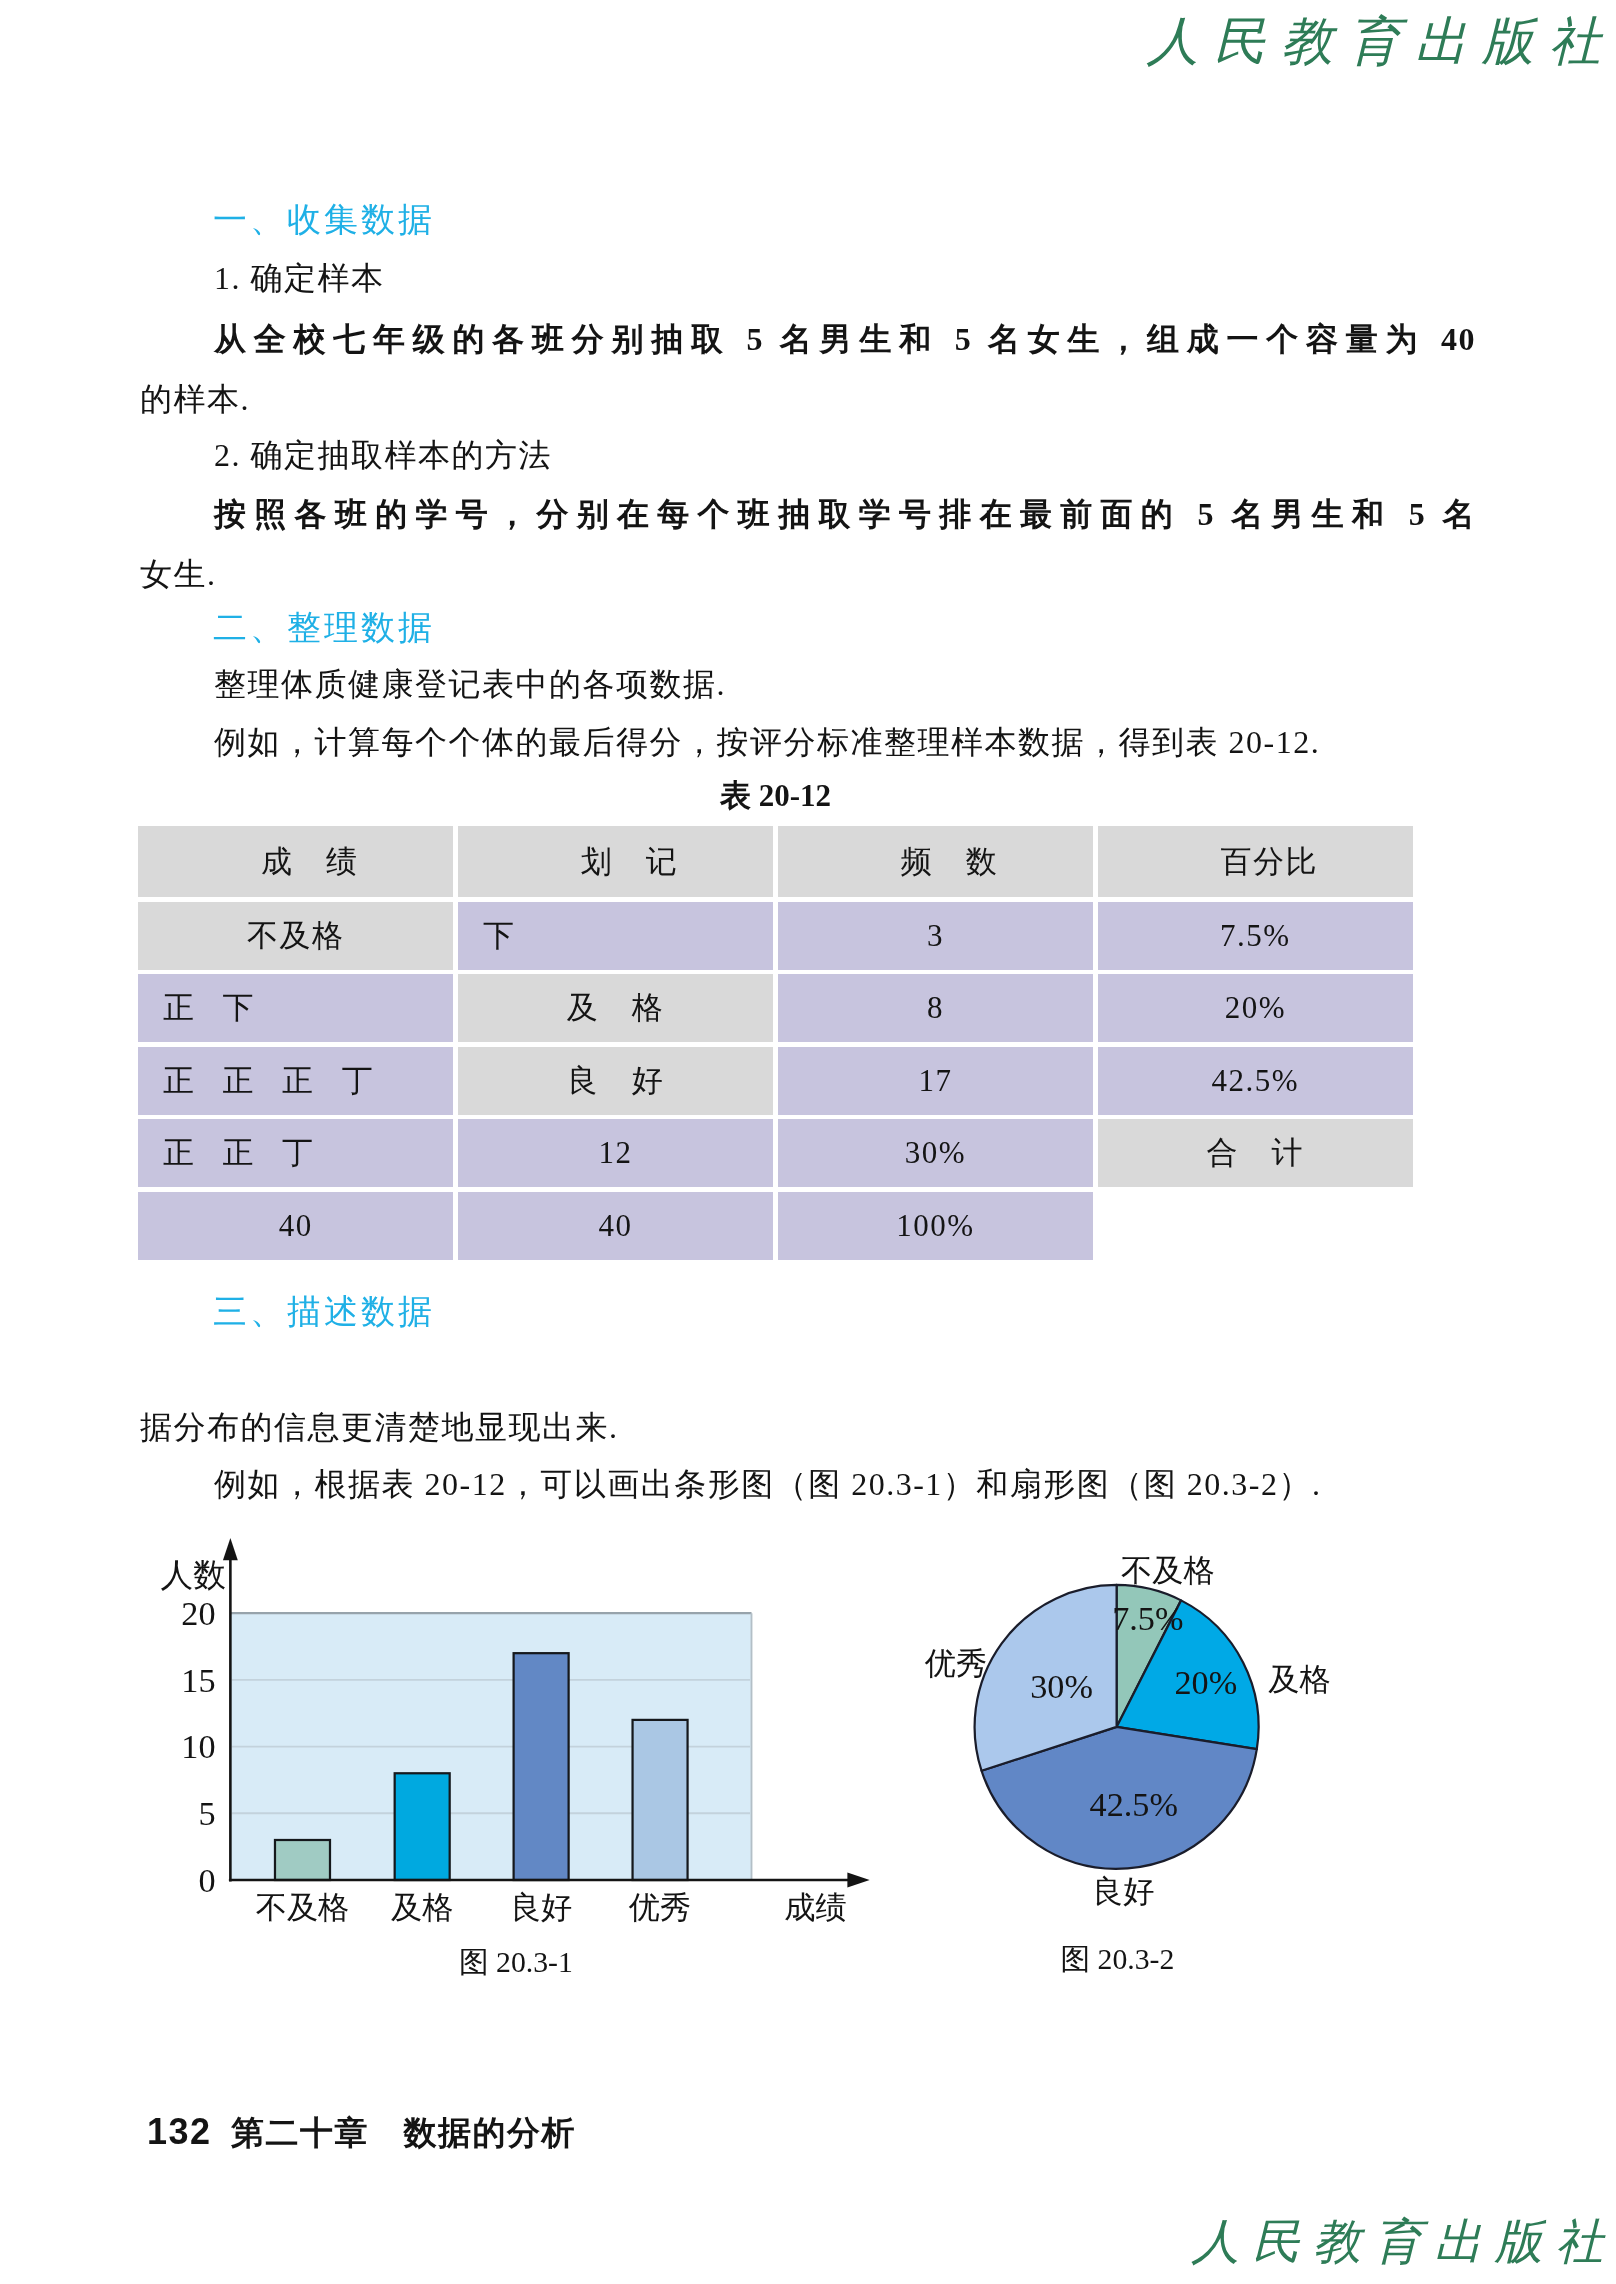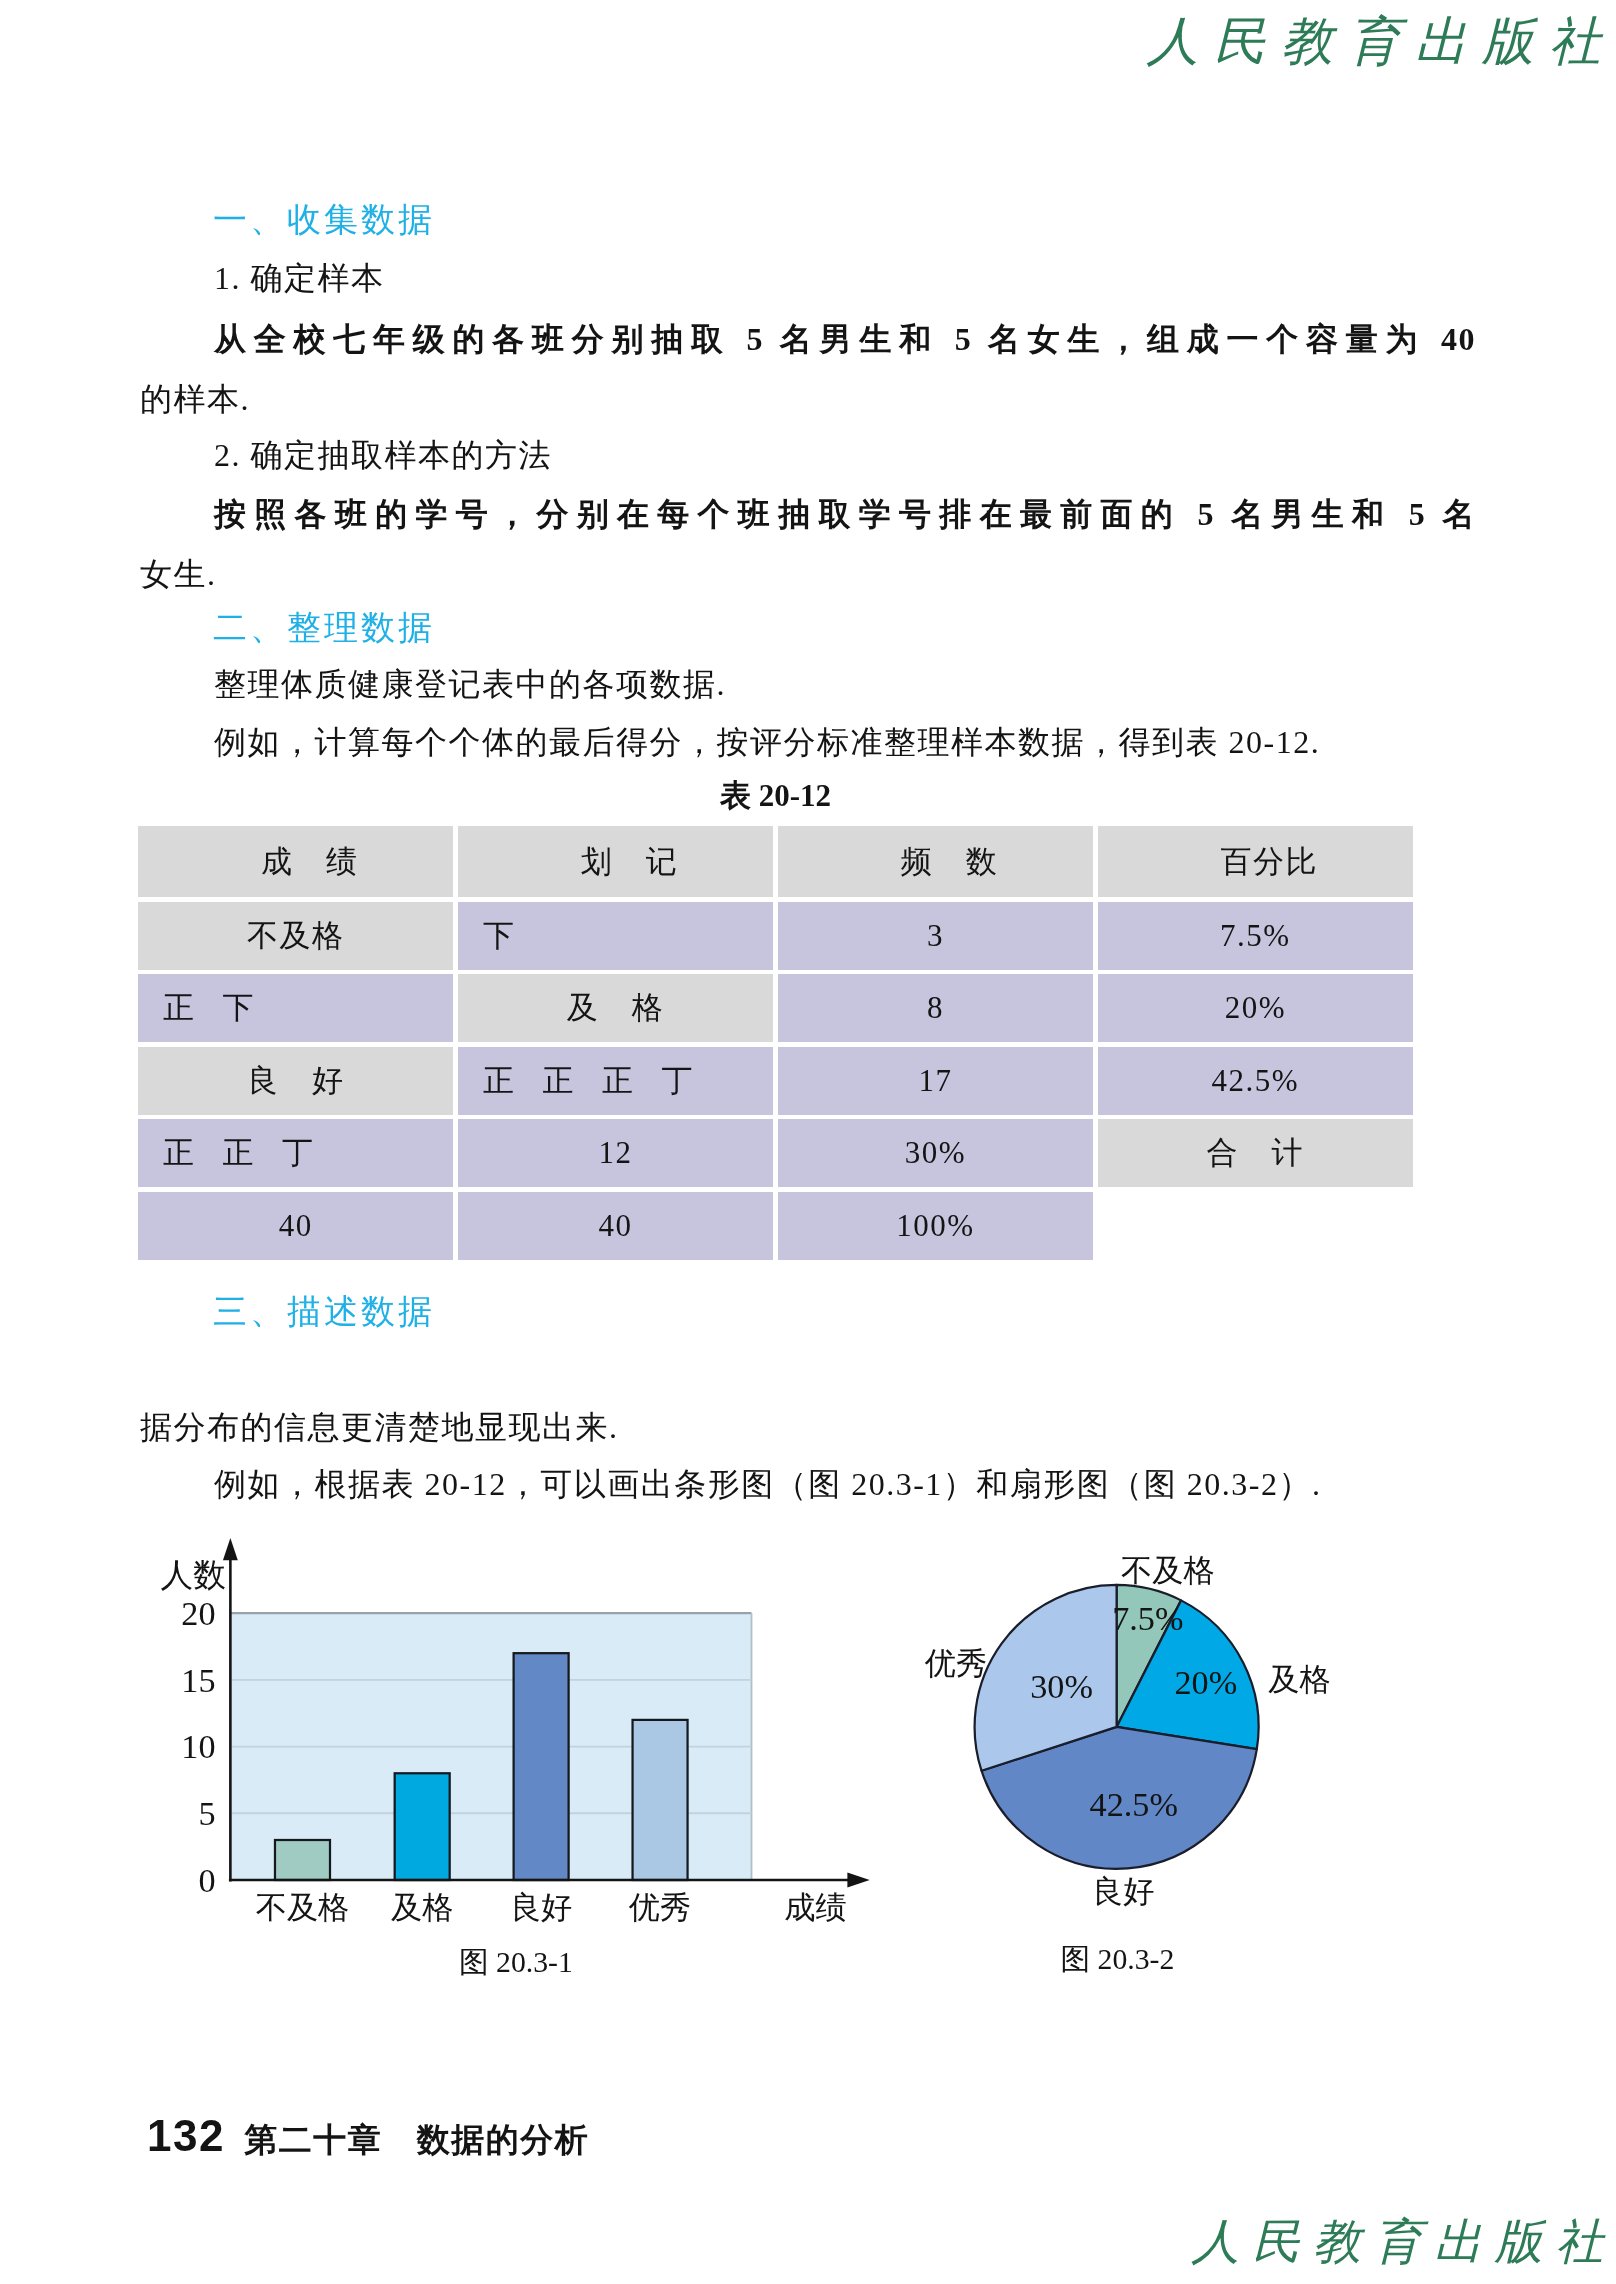--- a/index.html
+++ b/index.html
@@ -40,21 +40,21 @@
   .cell.data{background:#c7c4de;height:68px;}
   .cell.tally{justify-content:flex-start;padding-left:25px;letter-spacing:10.4px;}
   .cell.centered{justify-content:center;padding-left:0;letter-spacing:1.5px;}
   .chart-svg{position:absolute;}
   .svgtxt{font-family:"Liberation Serif","DejaVu Serif",serif;fill:#141414;}
   .footer-line{
     position:absolute;left:147px;top:2111px;font-size:33px;font-weight:bold;
     letter-spacing:1.5px;white-space:nowrap;
   }
   .footer-line .pagenum{font-family:"Liberation Sans","DejaVu Sans",sans-serif;
-    font-size:44px;margin-right:19.3px;}
+    font-size:36px;margin-right:19.3px;}
 </style>
 </head>
 <body>
 
 <div class="page">
 
   <div class="calligraphy top">人民教育出版社</div>
 
   <div class="heading" style="top:202px">一、收集数据</div>
   <div class="line indent" style="top:260px">1. 确定样本</div>
@@ -79,22 +79,22 @@
     <div class="cell grade">不及格</div>
     <div class="cell data tally">下</div>
     <div class="cell data">3</div>
     <div class="cell data">7.5%</div>
 
     <div class="cell data tally">正 下</div>
     <div class="cell grade">及　格</div>
     <div class="cell data">8</div>
     <div class="cell data">20%</div>
 
+    <div class="cell data tally">正 正 正 丁</div>
     <div class="cell grade">良　好</div>
-    <div class="cell data tally">正 正 正 丁</div>
     <div class="cell data">17</div>
     <div class="cell data">42.5%</div>
 
     <div class="cell data tally">正 正 丁</div>
     <div class="cell data">12</div>
     <div class="cell data">30%</div>
 
     <div class="cell grade">合　计</div>
     <div class="cell data tally centered">40</div>
     <div class="cell data">40</div>

